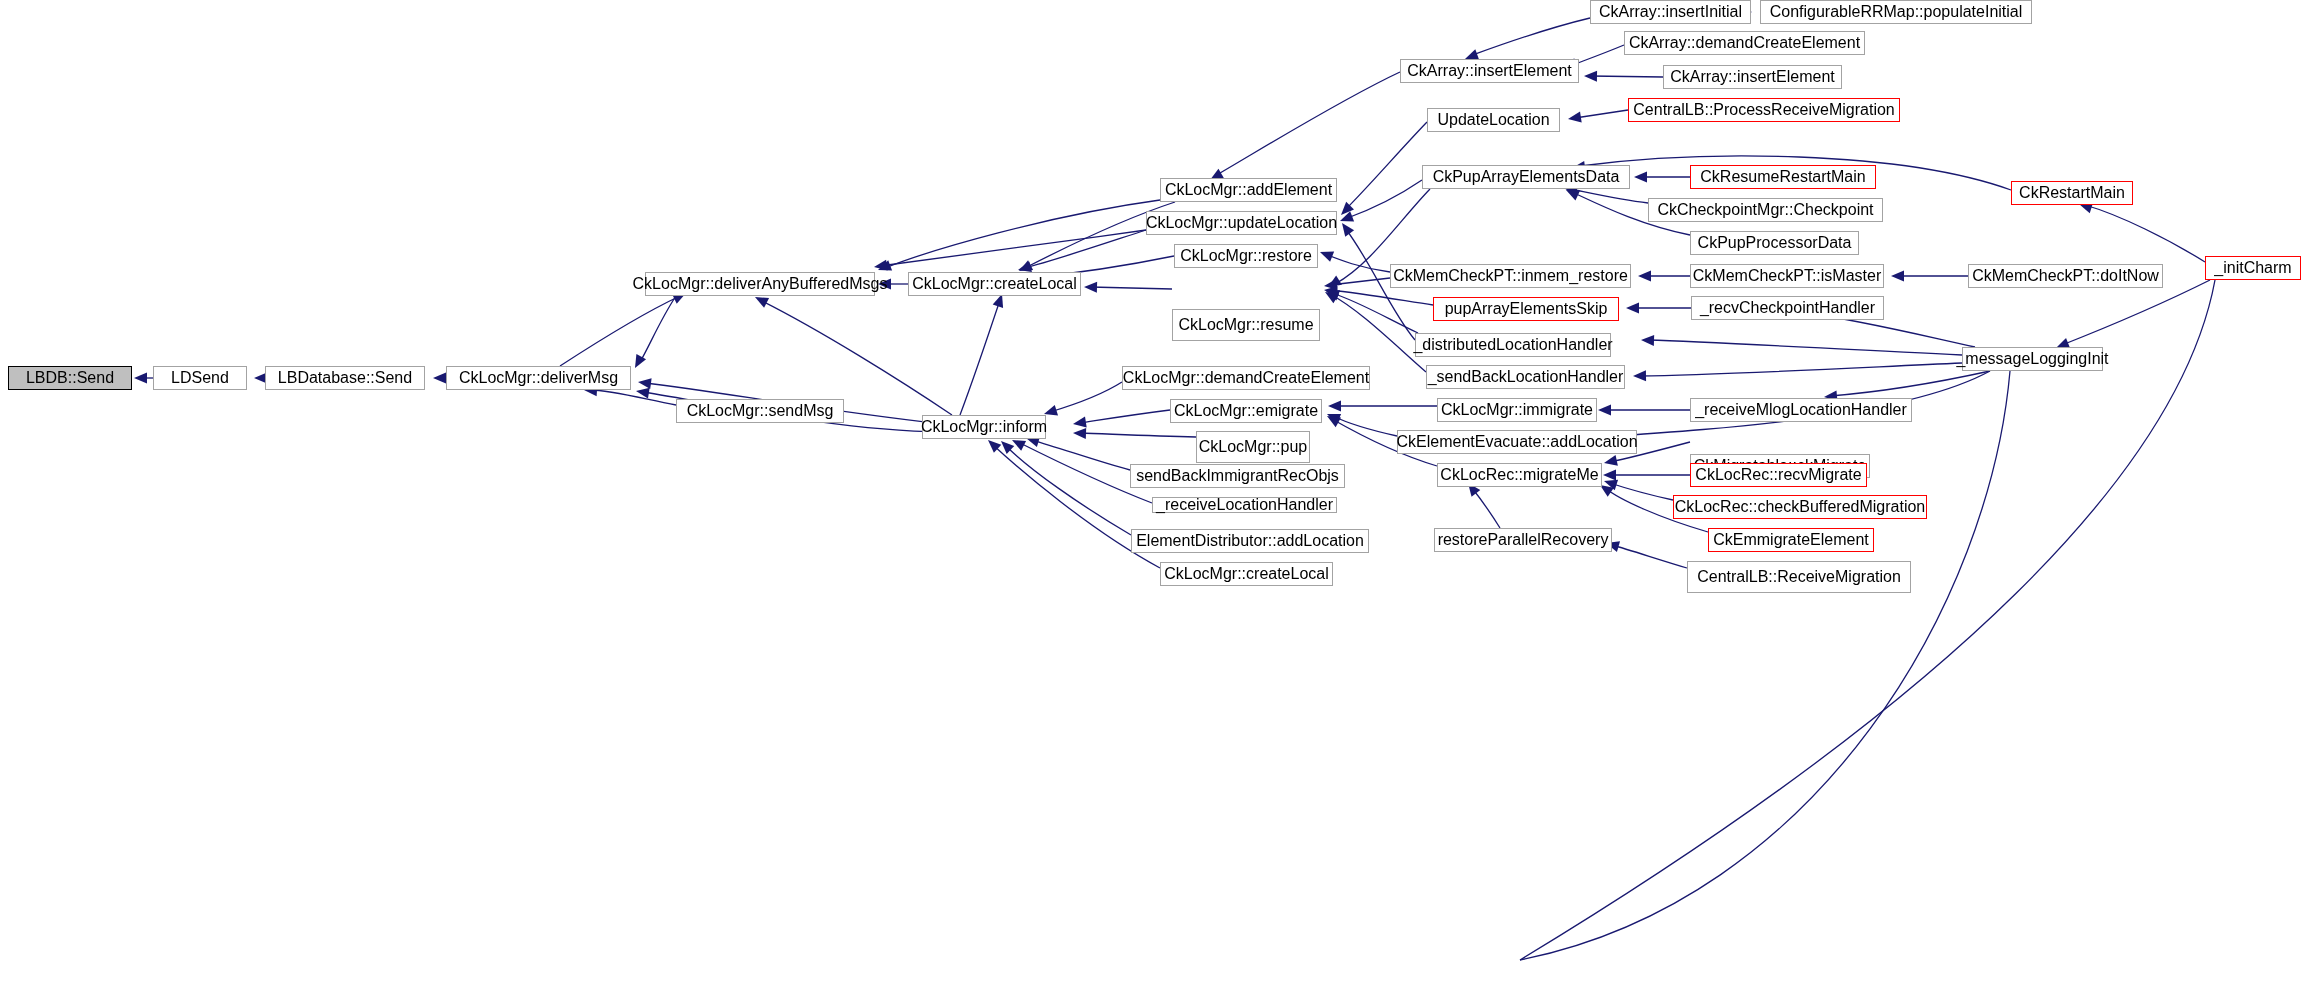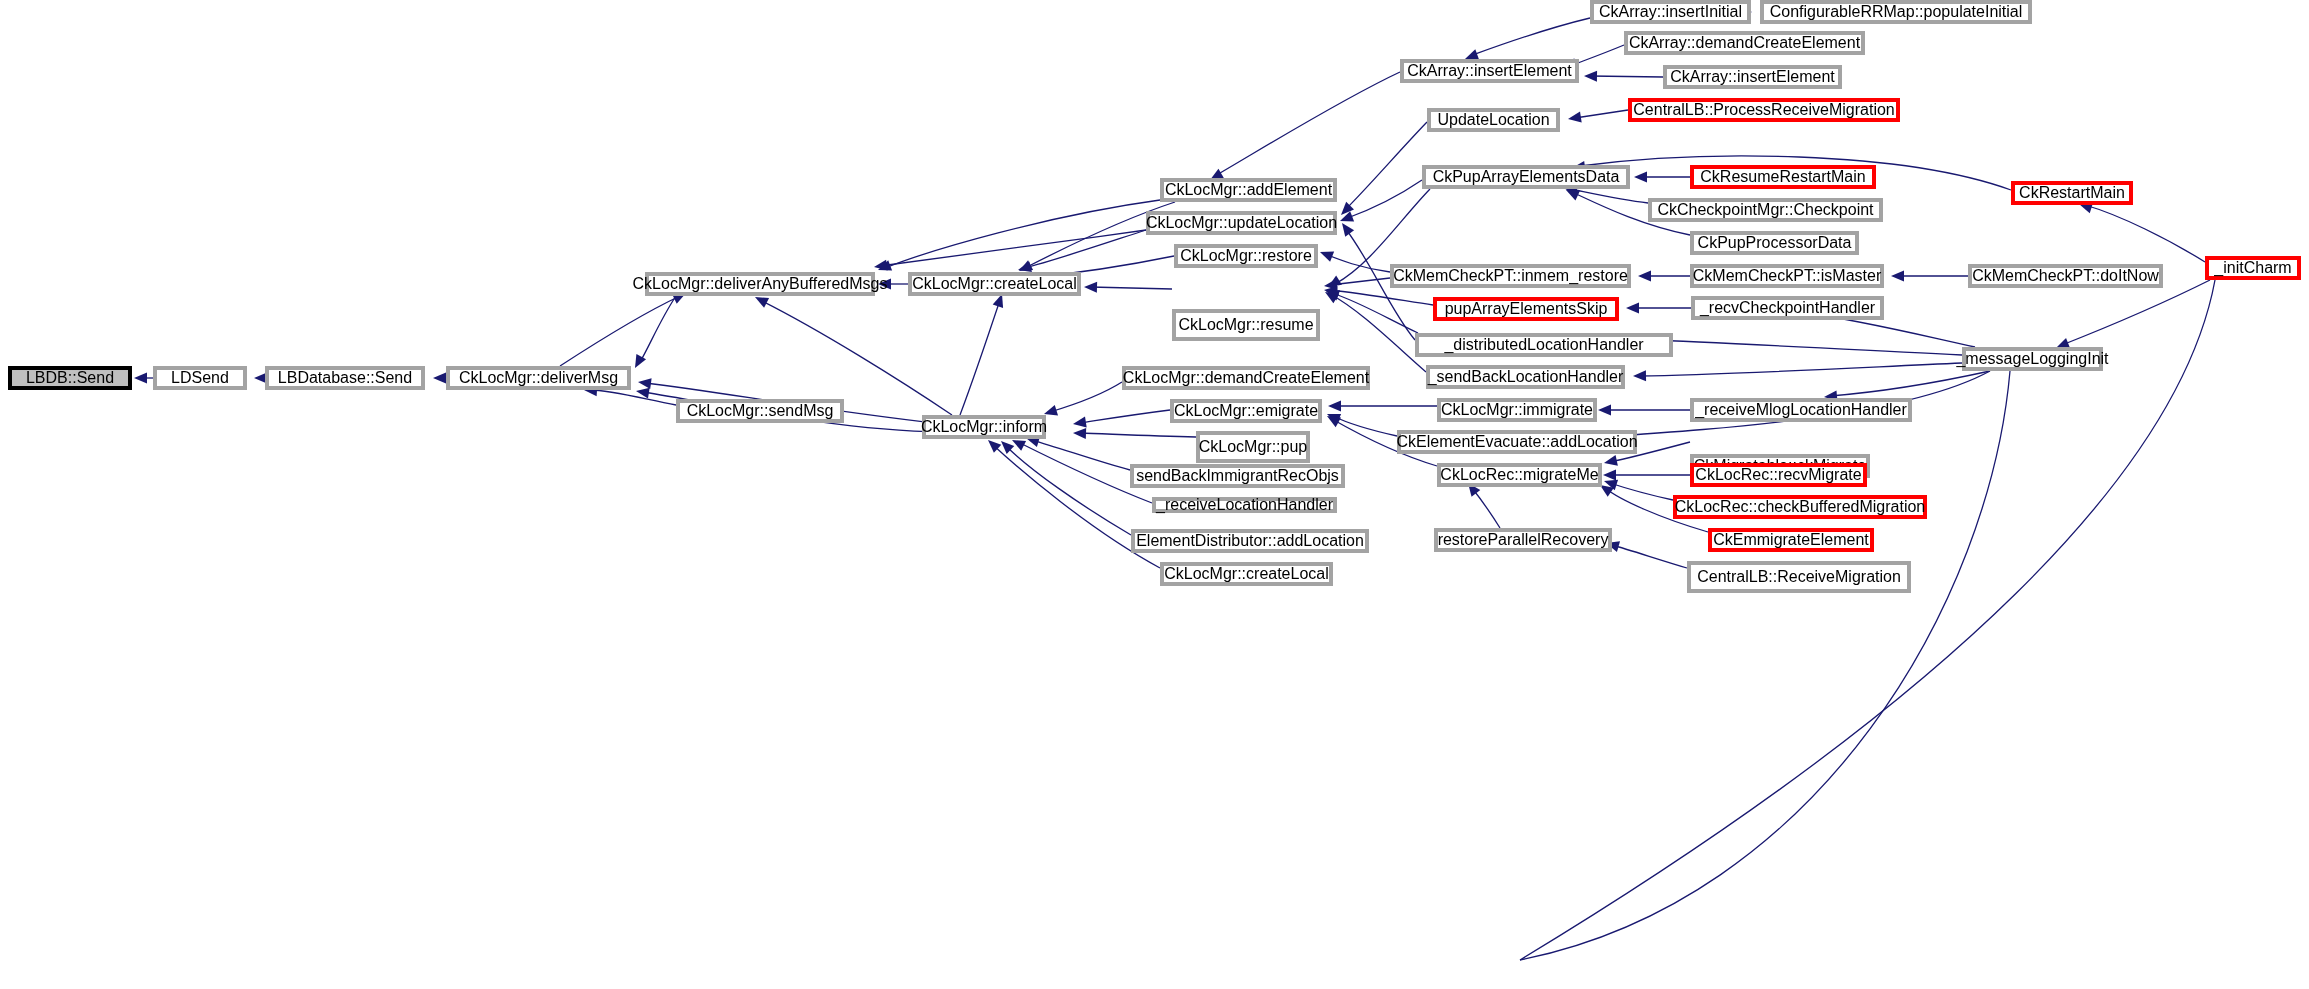--- a/index.html
+++ b/index.html
@@ -13,21 +13,21 @@
     overflow:hidden;
   }
   #edges{position:absolute;left:0;top:0;width:2309px;height:989px;pointer-events:none;}
   .node{
     position:absolute;
     box-sizing:border-box;
     display:flex;
     align-items:center;
     justify-content:center;
     background:#ffffff;
-    border:4px solid #a3a3a3;
+    border:1px solid #a3a3a3;
     color:#000000;
     font-size:16px;
     line-height:16px;
     white-space:nowrap;
     letter-spacing:0px;
     padding:0 6px;
   }
   .node.red{border-color:#ff0000;}
   .node.filled{background:#bfbfbf;border-color:#000000;}
 </style>
@@ -246,21 +246,21 @@
       </div>
       <div class="node red" style="left: 2205px; top: 256px; width: 96px; height: 24px;">
         <span>_initCharm</span>
       </div>
       <div class="node red" style="left: 1433px; top: 297px; width: 186px; height: 24px;">
         <span>pupArrayElementsSkip</span>
       </div>
       <div class="node" style="left: 1691px; top: 296px; width: 193px; height: 24px;">
         <span>_recvCheckpointHandler</span>
       </div>
-      <div class="node" style="left: 1415px; top: 333px; width: 258px; height: 24px;">
+      <div class="node" style="left: 1415px; top: 333px; width: 196px; height: 24px;">
         <span>_distributedLocationHandler</span>
       </div>
       <div class="node" style="left: 1426px; top: 365px; width: 199px; height: 24px;">
         <span>_sendBackLocationHandler</span>
       </div>
       <div class="node" style="left: 1962px; top: 347px; width: 141px; height: 24px;">
         <span>_messageLoggingInit</span>
       </div>
       <div class="node" style="left: 922px; top: 415px; width: 124px; height: 24px;">
         <span>CkLocMgr::inform</span>

